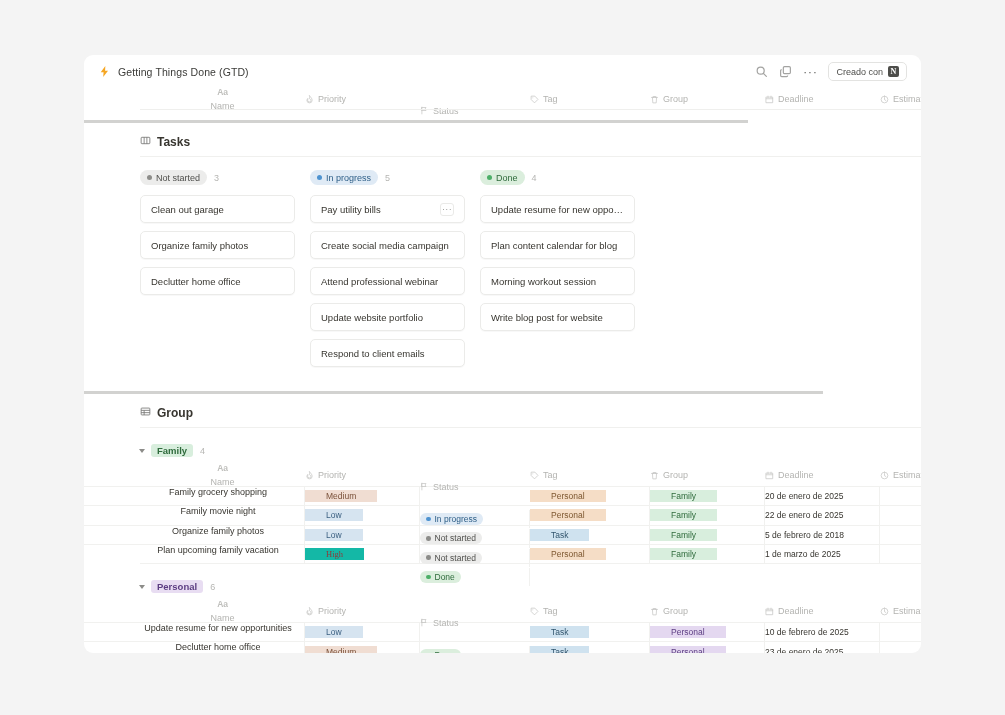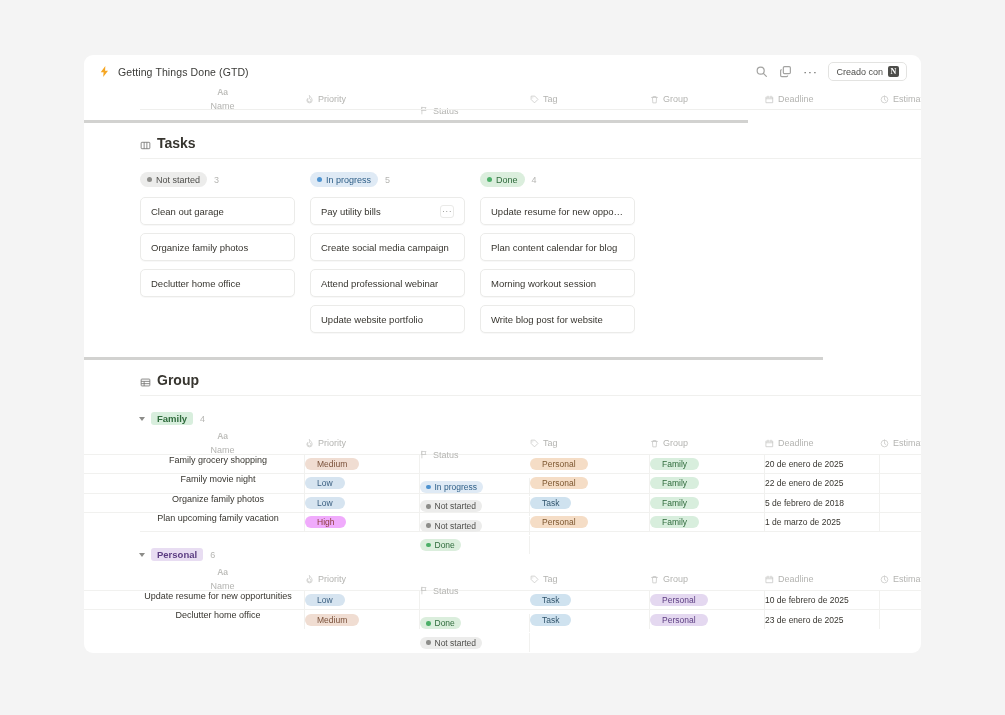--- a/index.html
+++ b/index.html
@@ -71,23 +71,23 @@
 
   .hdr-underline {
     position: absolute; left: 56px; right: 0; height: 1px; background: #efefed;
   }
 
   
   .divider { height: 3px; background: #d2d2d0; }
 
   
   .blocklabel {
-    display: flex; align-items: flex-end; gap: 6px;
+    display: flex; align-items: flex-start; gap: 6px;
     padding: 12px 0 7px 56px;
-    font-size: 14px; color: #37352f; font-weight: bold;
+    font-size: 12px; color: #37352f; font-weight: bold;
   }
   .blocklabel .bl-ico { width: 11px; height: 11px; display: block; opacity: .85; }
   .blockline { height: 1px; background: #f0f0ee; margin-left: 56px; }
 
   
   .board { display: flex; gap: 15px; padding: 12px 0 16px 56px; }
   .kcol { width: 155px; }
   .kcolhead { display: flex; align-items: center; gap: 7px; height: 17px; margin-bottom: 9px; }
   .pill {
     display: inline-flex; align-items: center; gap: 4px;
@@ -129,21 +129,21 @@
     height: 19.3px;
     padding-left: 56px;
     border-top: 1px solid #f1f1ef;
     font-size: 9px; color: #37352f;
   }
   .trow:first-of-type { border-top: 1px solid #efefed; }
   .trow .cell { height: 100%; display: flex; align-items: center; flex: 0 0 auto; border-right: 1px solid #f1f1ef; padding-right: 8px; overflow: hidden; }
   .trow .cell.c-name { border-right: 1px solid #f1f1ef; }
   .trow .cell.c-est  { border-right: none; }
   .cellname { white-space: nowrap; overflow: hidden; text-overflow: ellipsis; }
-  .tpill { display: inline-flex; align-items: center; gap: 4px; font-size: 8.5px; padding: 1px 12px; border-radius: 6px; white-space: nowrap; }
+  .tpill { display: inline-flex; align-items: center; gap: 4px; font-size: 8.5px; padding: 1px 21px; border-radius: 0; white-space: nowrap; }
   .tpill.round { border-radius: 8px; padding: 1px 6px; }
   .tpill .dot { width: 4.5px; height: 4.5px; border-radius: 50%; flex: 0 0 auto; }
   .date { font-size: 8.5px; color: #37352f; white-space: nowrap; }
   .tbl-bottom { border-top: 1px solid #f1f1ef; margin-left: 56px; }
 </style>
 </head>
 <body>
 
 <div class="page">
   <div class="card">
@@ -270,20 +270,23 @@
           </div>
           <div class="kcard">
             <span class="kcard-title">Create social media campaign</span>
           </div>
           <div class="kcard">
             <span class="kcard-title">Attend professional webinar</span>
           </div>
           <div class="kcard">
             <span class="kcard-title">Update website portfolio</span>
           </div>
+          <div class="kcard">
+            <span class="kcard-title">Respond to client emails</span>
+          </div>
         </div>
         <div class="kcol">
           <div class="kcolhead">
             <span class="pill" style="background: rgb(219, 238, 221); color: rgb(47, 107, 60);">
               <span class="dot" style="background: rgb(76, 175, 104);"></span>
               <span>Done</span>
             </span>
             <span class="kcount">4</span>
           </div>
           <div class="kcard">
@@ -442,21 +445,21 @@
           <div class="cell c-dea">
             <span class="date">5 de febrero de 2018</span>
           </div>
           <div class="cell c-est"></div>
         </div>
         <div class="trow">
           <div class="cell c-name">
             <span class="cellname">Plan upcoming family vacation</span>
           </div>
           <div class="cell c-pri">
-            <span class="tpill" style="background: #f0abfc; color: rgb(140, 59, 59);">High</span>
+            <span class="tpill" style="background: #14b8a6; color: rgb(140, 59, 59); font-family: Liberation Serif, serif;">High</span>
           </div>
           <div class="cell c-sta">
             <span class="tpill round" style="background: rgb(219, 238, 221); color: rgb(47, 107, 60);">
               <span class="dot" style="background: rgb(76, 175, 104);"></span>
               <span>Done</span>
             </span>
           </div>
           <div class="cell c-tag">
             <span class="tpill" style="background: rgb(245, 221, 198); color: rgb(125, 87, 48);">Personal</span>
           </div>

